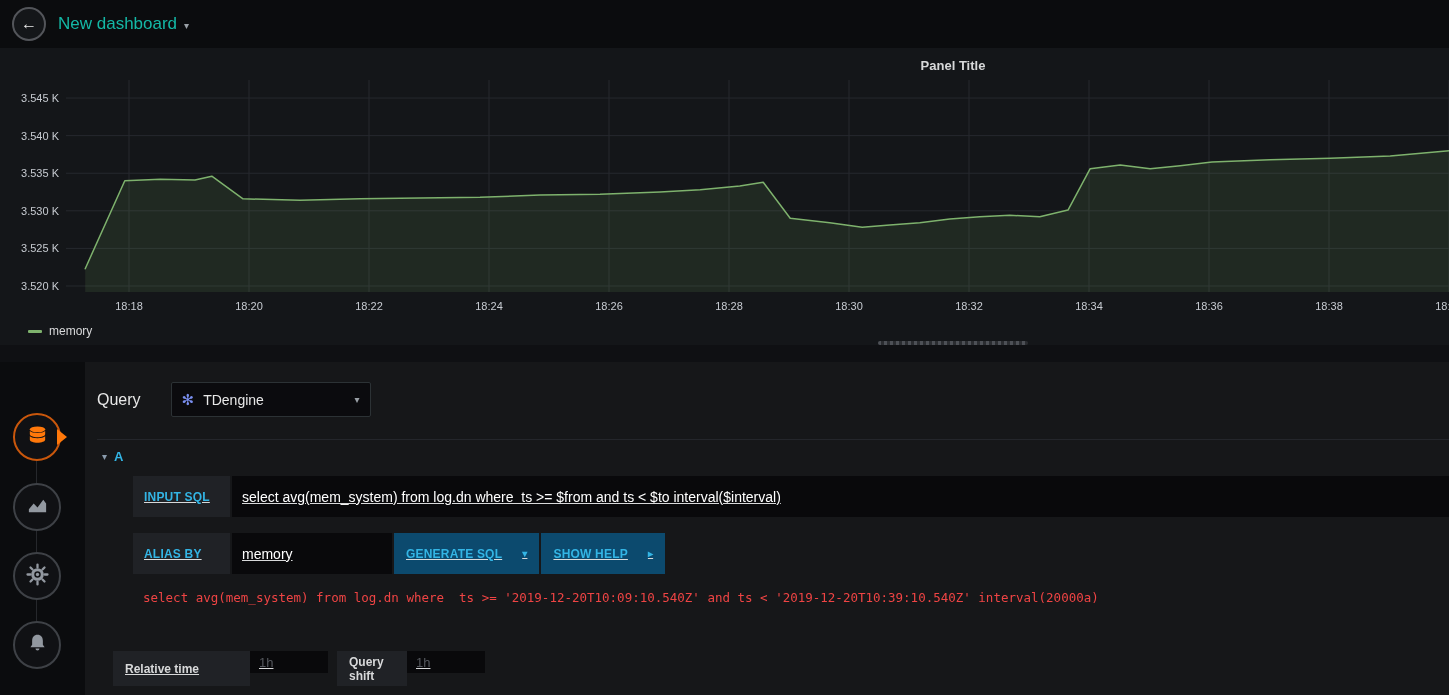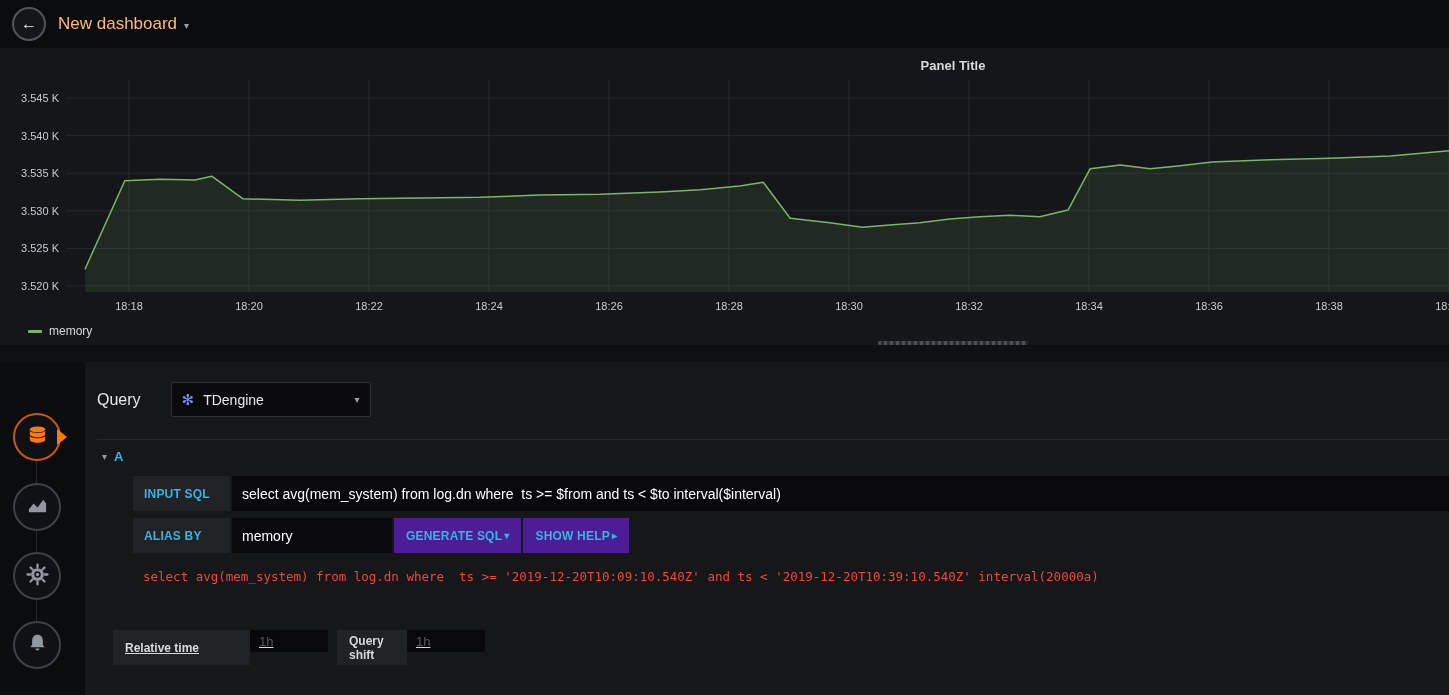--- a/index.html
+++ b/index.html
@@ -16,21 +16,21 @@
     height:48px; background:#0b0c0e;
     display:flex; align-items:center; gap:12px; padding-left:12px;
   }
   .back-btn {
     width:34px; height:34px; border-radius:50%;
     border:2px solid #53555a; background:#141619;
     display:flex; align-items:center; justify-content:center;
     color:#e8e8e8; font-size:16px; cursor:pointer;
   }
   .dash-title-btn { display:flex; align-items:center; gap:7px; cursor:pointer; }
-  .dash-title { font-size:17px; font-weight:500; color:#fdba74; }
+  .dash-title { font-size:17px; font-weight:500; color:#14b8a6; }
   .dash-caret { color:#9aa0a6; font-size:10px; padding-top:3px; }
 
   
   .panel {
     position:absolute; top:48px; left:0; width:1449px; height:297px;
     background:#141619; overflow:hidden;
   }
   .panel-title {
     position:absolute; top:10px; left:953px; transform:translateX(-50%);
     font-size:13px; font-weight:700; color:#d8d9da; white-space:nowrap;
@@ -89,34 +89,34 @@
   .ds-caret { margin-left:auto; color:#9aa0a6; font-size:10px; }
   .divider { height:1px; background:#24262b; margin-top:22px; }
   .query-toggle {
     display:flex; align-items:center; gap:7px; height:32px; padding-left:5px;
     cursor:pointer; margin-bottom:4px;
   }
   .toggle-caret { color:#7f8astub; color:#8a9bac; font-size:10px; }
   .query-letter { color:#33b5e5; font-size:13px; font-weight:700; }
 
   .rows { margin-left:36px; }
-  .form-row { display:flex; gap:2px; margin-bottom:7px; height:35px; }
+  .form-row { display:flex; gap:2px; margin-bottom:16px; height:41px;text-decoration:underline; }
   .form-label {
     background:#202226; color:#33b5e5; font-size:12px; font-weight:700;
     display:flex; align-items:center; padding:0 11px; width:97px; flex:none;
     letter-spacing:.2px;
   }
   .sql-input {
     flex:1; background:#09090b; border:none; outline:none; color:#ffffff;
     font-size:14px; padding:8px 10px; font-family:"Liberation Sans",sans-serif;
   }
   .alias-input { width:160px; flex:none; }
   .label-btn {
-    background:#4c1d95; color:#33b5e5; font-size:12px; font-weight:700;
-    display:flex; align-items:center; gap:2px; padding:0 12px; cursor:pointer;
+    background:#0c4a6e; color:#33b5e5; font-size:12px; font-weight:700;
+    display:flex; align-items:center; gap:20px; padding:0 12px; cursor:pointer;
     border:none; letter-spacing:.2px;
   }
   .btn-caret { font-size:10px; color:#33b5e5; }
   .generated-sql {
     margin:16px 0 0 10px; font-family:"DejaVu Sans Mono", monospace;
     font-size:12.5px; color:#ef4444; white-space:pre;
   }
   .time-section { display:flex; gap:9px; margin:46px 0 0 16px; }
   .time-group { display:flex; }
   .time-label {

